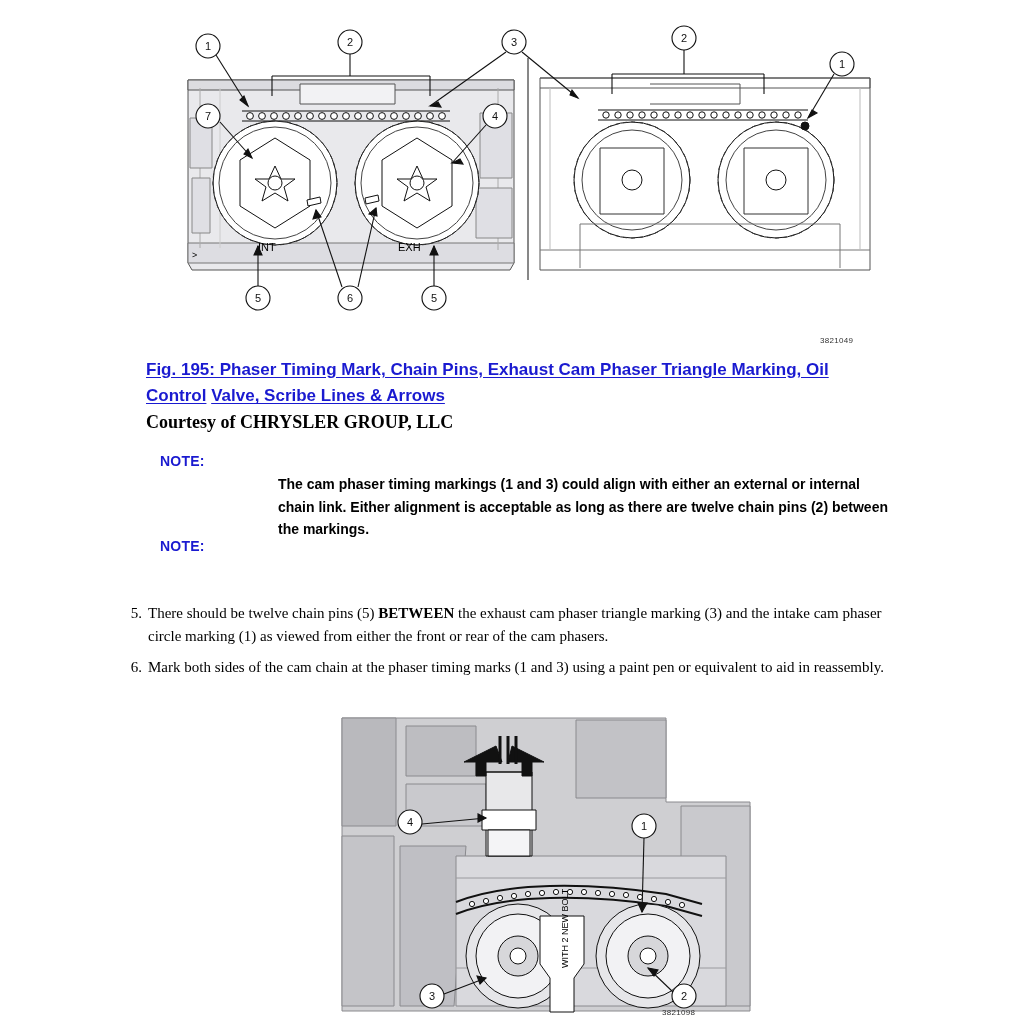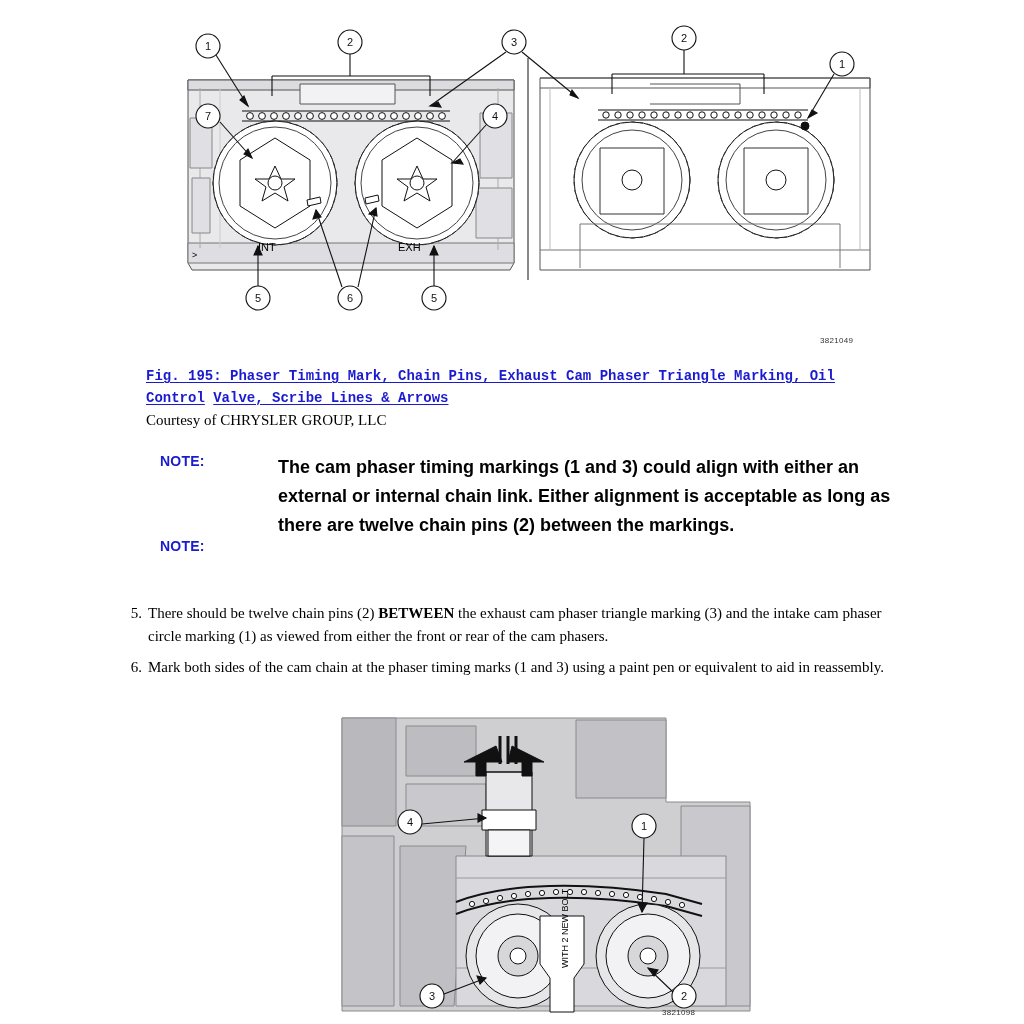--- a/index.html
+++ b/index.html
@@ -39,40 +39,40 @@
     letter-spacing: .3px;
     color: #333;
   }
   .fig1-code { left: 820px; top: 336px; }
   .fig2-code { left: 662px; top: 1008px; }
 
   
   .caption {
     position: absolute;
     left: 146px;
-    top: 366px;
+    top: 357px;
     width: 742px;
-    font-family: Liberation Mono, monospace;
-    font-size: 14px;
+    font-family: Liberation Sans, sans-serif;
+    font-size: 17px;
     font-weight: bold;
     color: #1a1ad0;
     line-height: 1.55;
   }
   .caption .link {
     color: #1a1ad0;
     text-decoration: underline;
     text-underline-offset: 2px;
   }
   .courtesy {
     position: absolute;
     left: 146px;
     top: 412px;
     font-family: "Liberation Serif", serif;
-    font-size: 15px;
-    font-weight: normal;
+    font-size: 18px;
+    font-weight: bold;
     color: #000;
     text-align: right;
   }
 
   
   .note {
     position: absolute;
     left: 160px;
     width: 740px;
   }
@@ -84,24 +84,25 @@
     top: 0;
     font-family: "Liberation Sans", sans-serif;
     font-size: 14px;
     font-weight: bold;
     color: #1a1ad0;
     letter-spacing: .2px;
   }
   .note-body {
     margin-left: 118px;
     font-family: "Liberation Sans", sans-serif;
-    font-size: 18px;
+    font-size: 14px;
     font-weight: bold;
     line-height: 1.62;
     color: #000;
+    margin-top: 20px;
   }
 
   
   .steps {
     position: absolute;
     left: 124px;
     top: 602px;
     width: 768px;
     font-family: "Liberation Serif", serif;
     font-size: 15px;
@@ -352,21 +353,21 @@
     <div class="note-body">The cam phaser timing markings (1 and 3) could align with either an external or internal chain link. Either alignment is acceptable as long as there are twelve chain pins (2) between the markings.</div>
   </div>
 
   <div class="note note2">
     <div class="note-label">NOTE:</div>
   </div>
 
   <div class="steps">
     <div class="step">
       <span class="num">5.</span>
-      <span>There should be twelve chain pins (2) </span><b>BETWEEN</b><span> the exhaust cam phaser triangle marking (3) and the intake cam phaser circle marking (1) as viewed from either the front or rear of the cam phasers.</span>
+      <span>There should be twelve chain pins (5) </span><b>BETWEEN</b><span> the exhaust cam phaser triangle marking (3) and the intake cam phaser circle marking (1) as viewed from either the front or rear of the cam phasers.</span>
     </div>
     <div class="step">
       <span class="num">6.</span>
       <span>Mark both sides of the cam chain at the phaser timing marks (1 and 3) using a paint pen or equivalent to aid in reassembly.</span>
     </div>
   </div>
 
   <div class="fig2">
     <svg width="420" height="312" viewBox="0 0 420 312" xmlns="http://www.w3.org/2000/svg">
       <g fill="none" stroke="#444" stroke-width="1">

